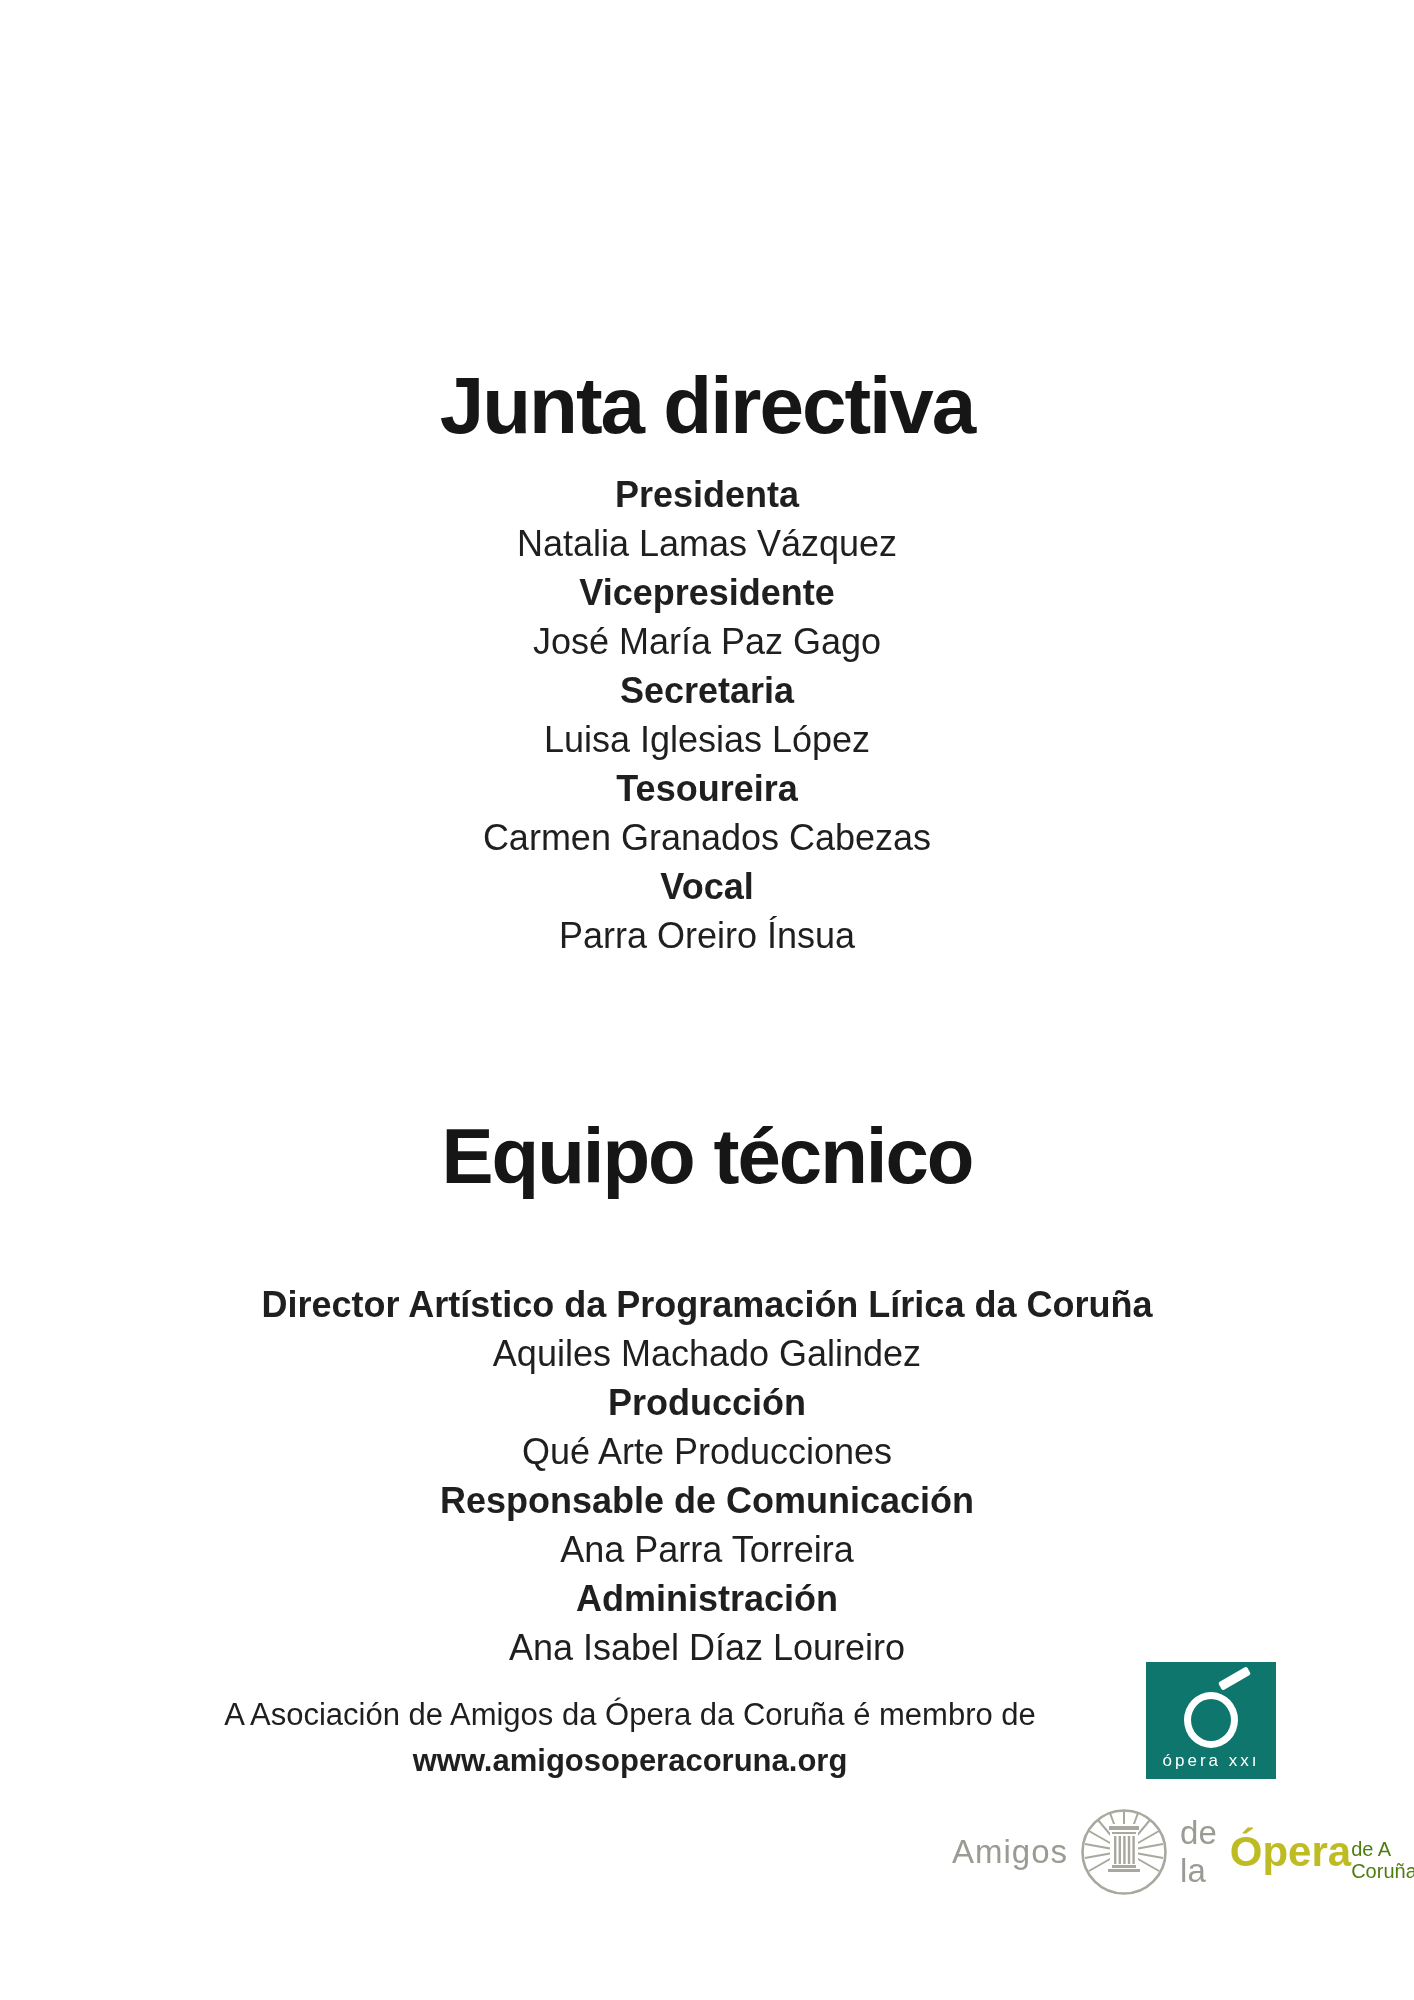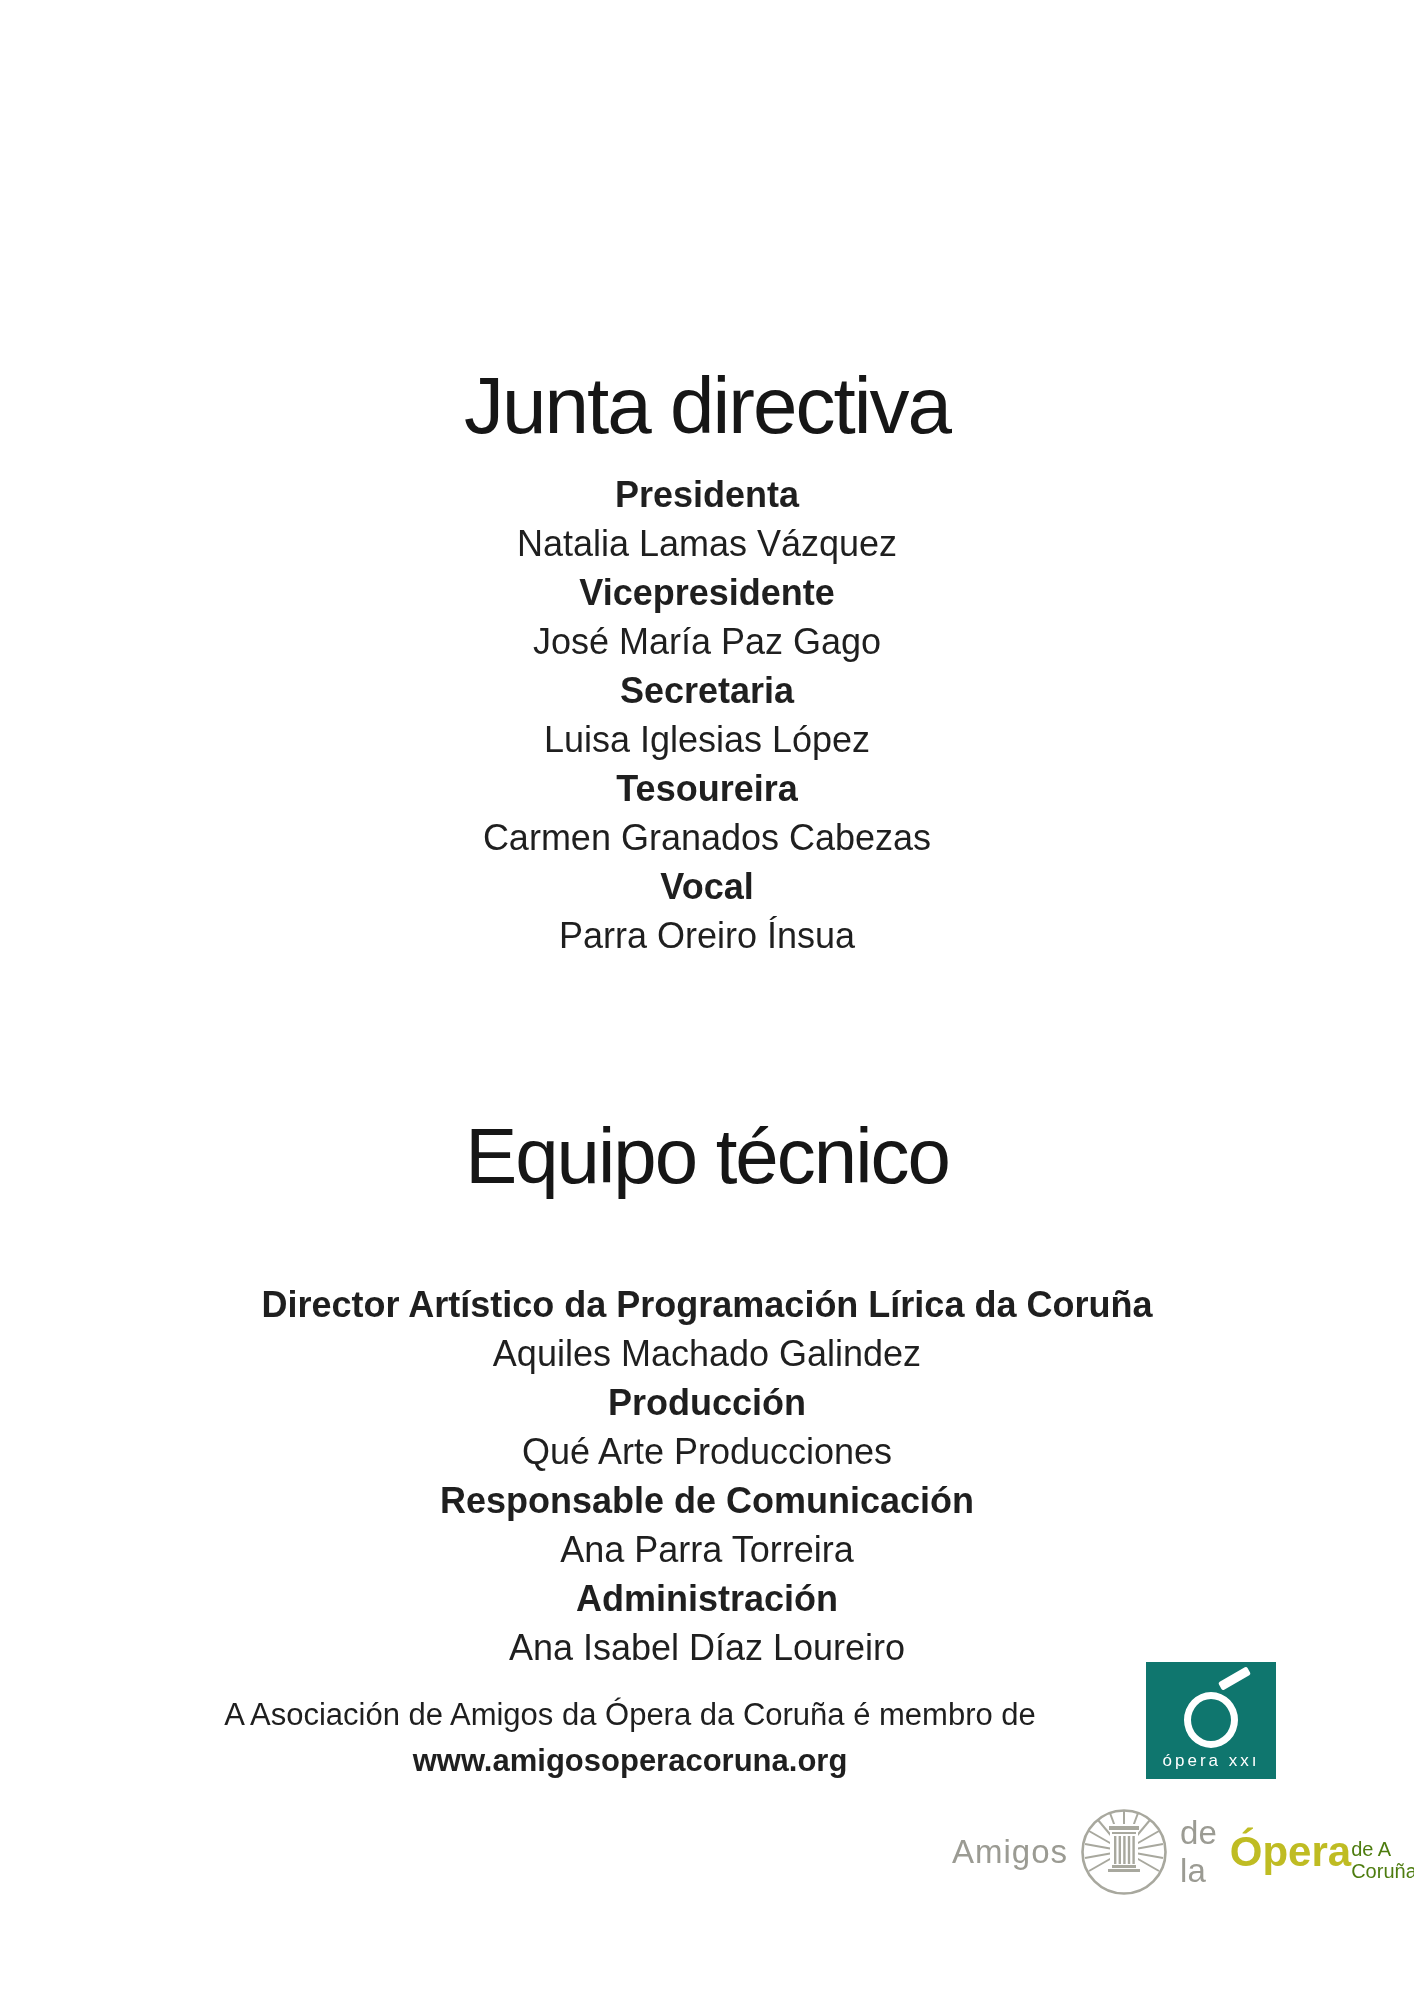--- a/index.html
+++ b/index.html
@@ -3,21 +3,21 @@
 <meta charset="utf-8">
 <style>
   html,body{margin:0;padding:0;}
   body{
     width:1414px;height:2000px;position:relative;overflow:hidden;
     background:#ffffff;color:#1a1a1a;
     font-family:"Liberation Sans", sans-serif;
   }
   .center-col{position:absolute;left:0;width:100%;text-align:center;}
 
-  .big-title{font-size:80px;line-height:92px;font-weight:400;letter-spacing:-2px;color:#161616;}
+  .big-title{font-size:80px;line-height:92px;font-weight:700;letter-spacing:-2px;color:#161616;}
   #title-junta{top:306px;}
   #title-equipo{top:1058px;font-size:78px;text-align:center;}
 
   .credit-list{font-size:36px;line-height:49px;color:#1f1f1f;}
   #list-junta{top:470px;}
   #list-equipo{top:1280px;}
   .role{font-weight:700;}
   .name{font-weight:400;}
 
   .footer-text{

